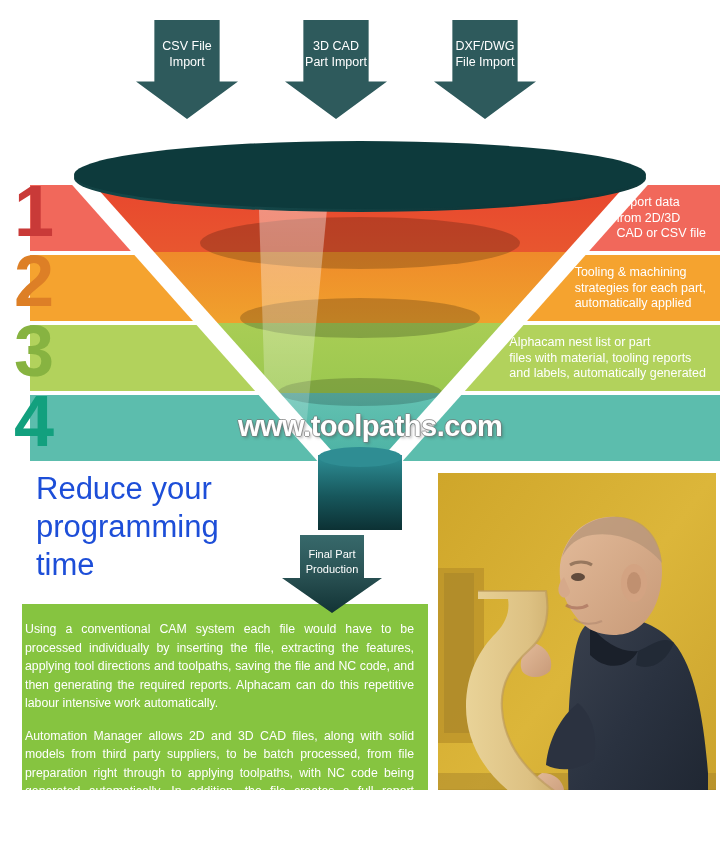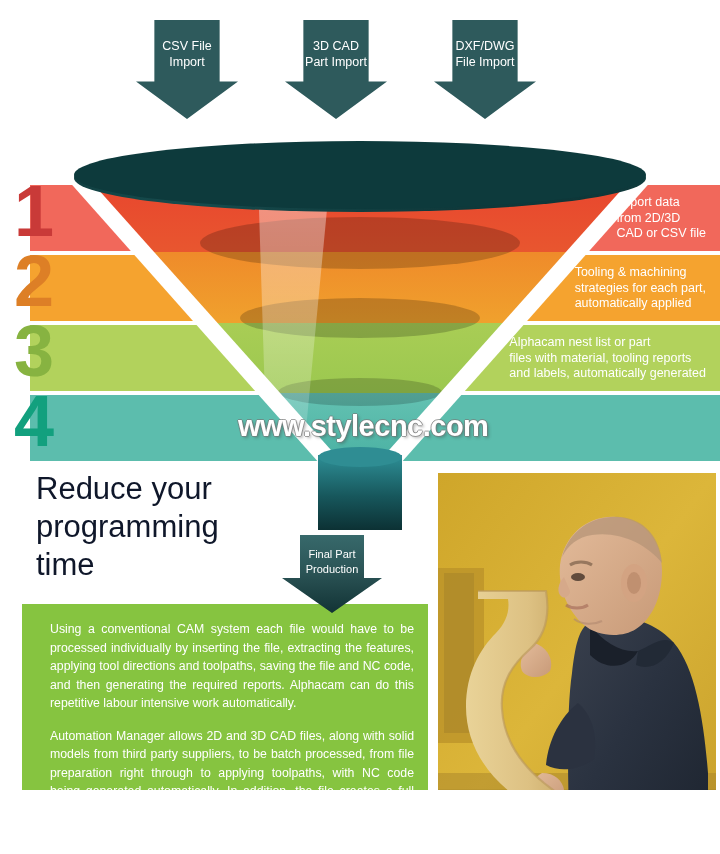--- a/index.html
+++ b/index.html
@@ -160,21 +160,21 @@
   
   #description-box{
     position:absolute;
     left:22px;
     top:604px;
     width:406px;
     height:232px;
     background:#86c440;
     z-index:5;
     box-sizing:border-box;
-    padding:16px 14px 10px 28px;
+    padding:16px 14px 10px 3px;
   }
   #description-box p{
     margin:0 0 14px 0;
     color:#ffffff;
     font-size:12.3px;
     line-height:18.5px;
     text-align:justify;
   }
   #description-box p:last-child{margin-bottom:0;}
 
@@ -304,23 +304,23 @@
   <div style="position:absolute;left:0;top:255px;width:120px;height:66px;z-index:6;">
     <div class="band-number" id="num-2" style="color: rgb(221, 127, 38);">2</div>
   </div>
   <div style="position:absolute;left:0;top:325px;width:120px;height:66px;z-index:6;">
     <div class="band-number" id="num-3" style="color: rgb(135, 179, 65);">3</div>
   </div>
   <div style="position:absolute;left:0;top:395px;width:120px;height:66px;z-index:6;">
     <div class="band-number" id="num-4" style="color: rgb(18, 160, 126);">4</div>
   </div>
 
-  <div id="watermark">www.stylecnc.com</div>
-
-  <div id="headline" style="color: #0f172a;">Reduce your
+  <div id="watermark">www.toolpaths.com</div>
+
+  <div id="headline" style="color: #1d4ed8;">Reduce your
 programming
 time</div>
 
   <div id="final-arrow">
     <div class="arrow-shape"></div>
     <div class="arrow-label">Final Part
 Production</div>
   </div>
 
   <div id="description-box" style="background: rgb(134, 196, 64);">

